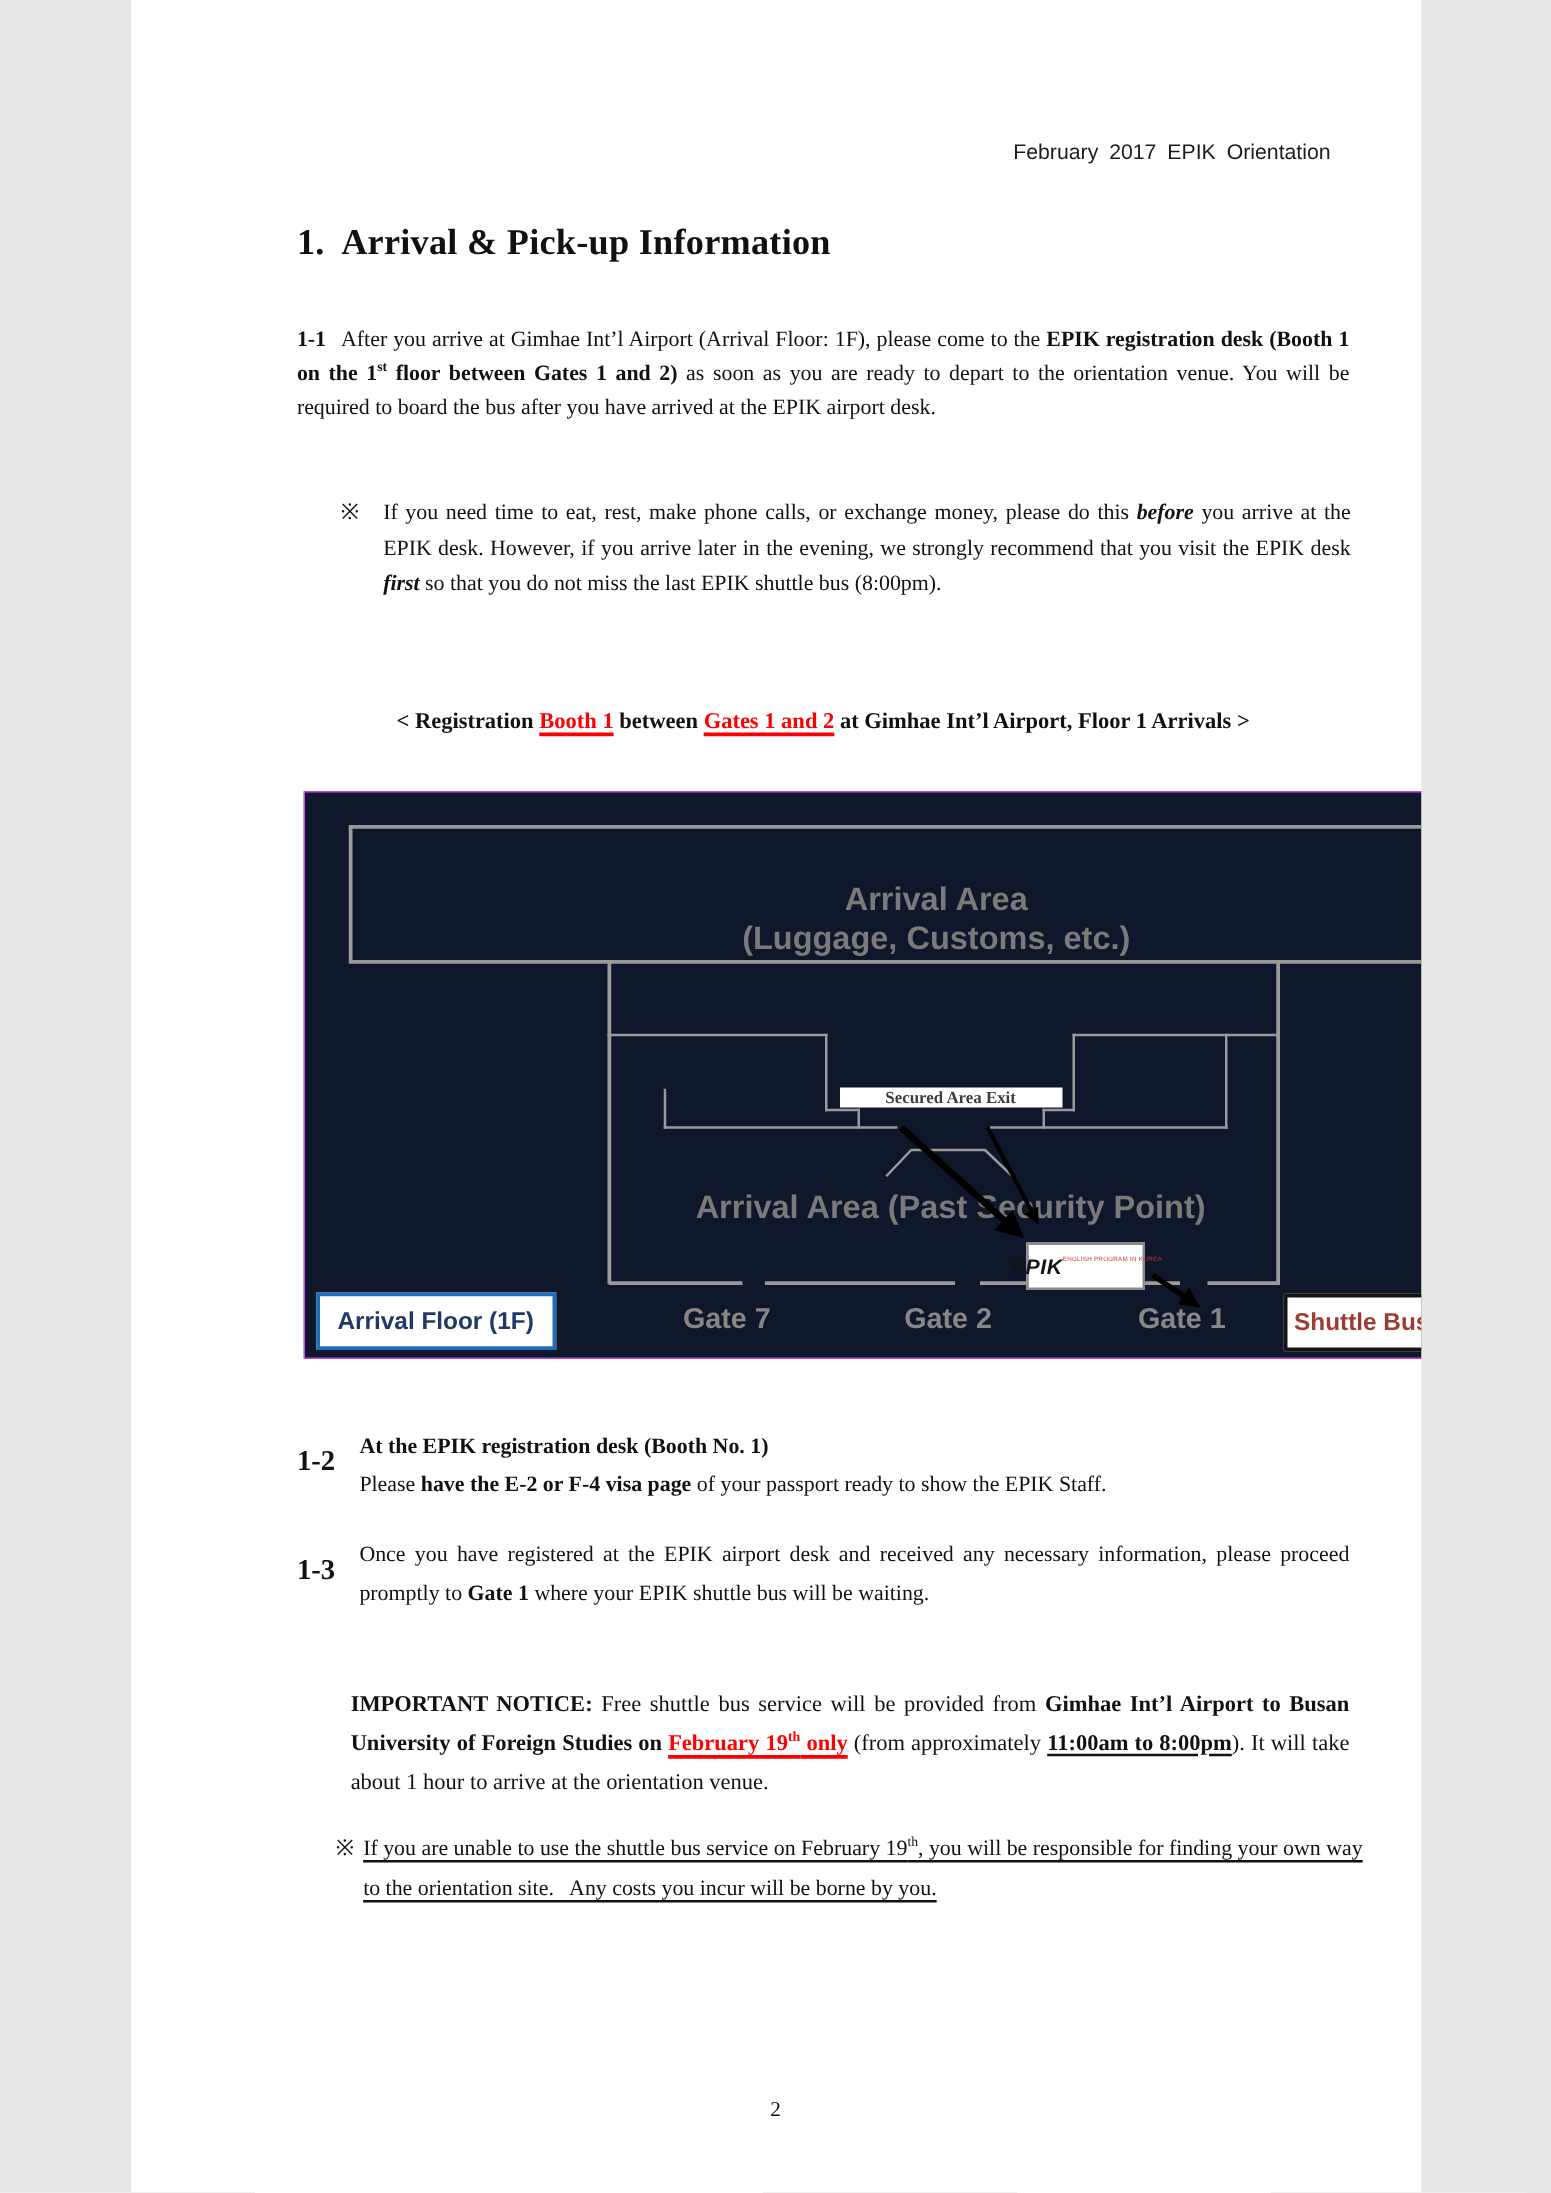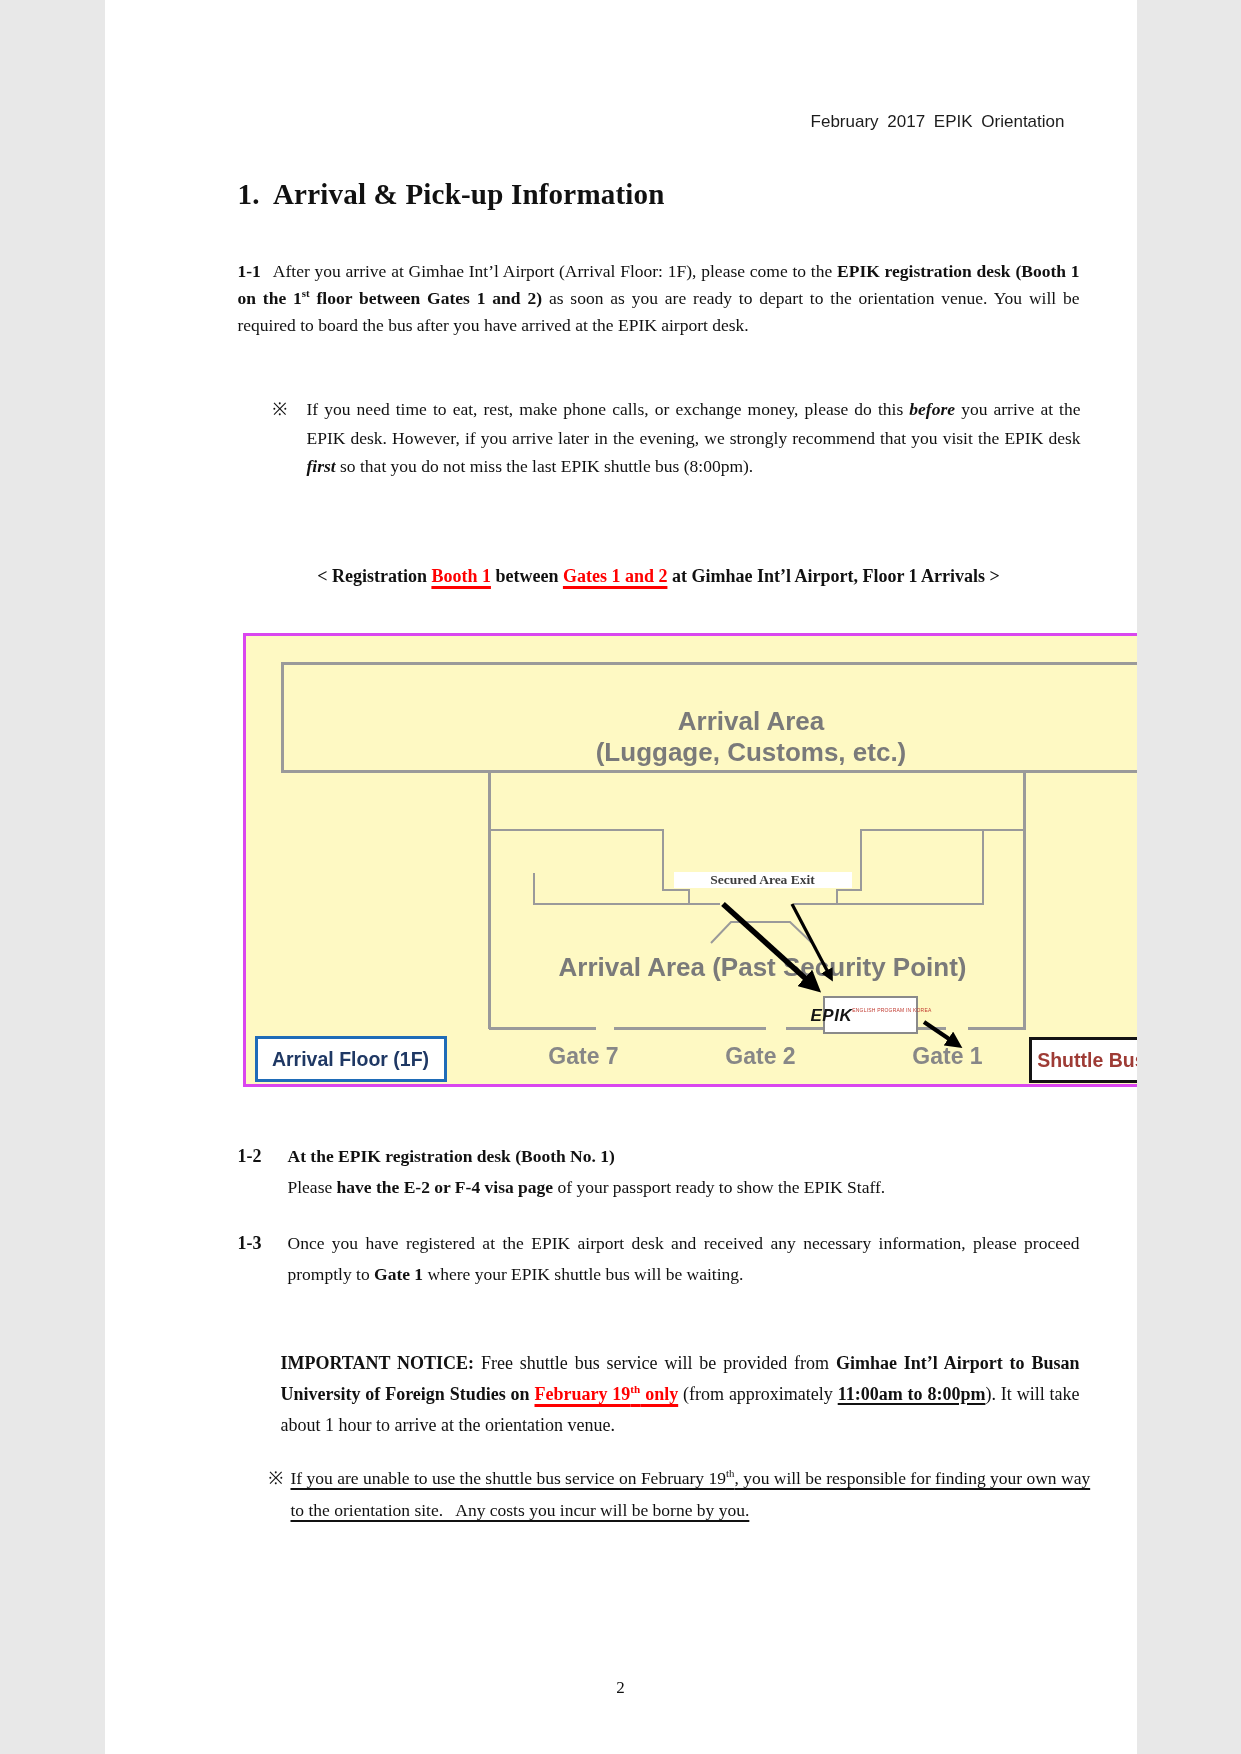--- a/index.html
+++ b/index.html
@@ -29,41 +29,41 @@
   .caption{
     position:absolute;top:566px;left:133px;width:842px;text-align:center;
     font-size:18px;font-weight:bold;
   }
   .u-red{color:#ff0000;text-decoration:underline;text-decoration-thickness:2.5px;text-underline-offset:4px;}
   .u-blk{text-decoration:underline;text-decoration-thickness:2px;text-underline-offset:3px;}
   .b{font-weight:bold}
   .bi{font-weight:bold;font-style:italic}
   sup{font-size:.62em;vertical-align:super;line-height:0;}
   .sec{position:absolute;font-size:17.5px;}
-  .sec .slbl{position:absolute;left:0;top:0;font-weight:bold;font-size:18px;}
+  .sec .slbl{position:absolute;left:0;top:12px;font-weight:bold;font-size:23px;}
   .sec .sbody{margin-left:50px;width:792px;}
   .s12{top:1141px;left:133px;line-height:31px;}
   .s13{top:1228px;left:133px;line-height:31px;}
   .s13 .sbody{text-align:justify;}
   .notice{
     position:absolute;top:1348px;left:176px;width:799px;
     font-size:18px;line-height:31px;text-align:justify;
   }
   .note2{
     position:absolute;top:1462px;left:164px;width:836px;display:flex;
     font-size:17.5px;line-height:32px;
   }
   .note2 .mark{width:22px;flex:0 0 22px;}
   .note2 .u-all{text-decoration:underline;text-decoration-thickness:1.5px;text-underline-offset:4px;}
   .pageno{position:absolute;top:1678px;left:0;width:100%;text-align:center;font-size:17px;}
 
   
   .diagram{
     position:absolute;top:633px;left:138px;width:996px;height:454px;
-    border:3px solid #d946ef;box-sizing:border-box;background:#fef9c3;
+    border:1px solid #d946ef;box-sizing:border-box;background:#0f172a;
     font-family:"Liberation Sans", sans-serif;
   }
   .top-rect{
     position:absolute;left:35px;top:26px;width:941px;height:111px;
     border:3px solid #9a9a9a;box-sizing:border-box;
     display:flex;flex-direction:column;justify-content:flex-end;align-items:center;
     padding-bottom:2px;
   }
   .gray-label{color:#7a7a7a;font-weight:bold;font-size:26px;line-height:31px;text-align:center;}
   .gl{position:absolute;background:#9a9a9a;}

